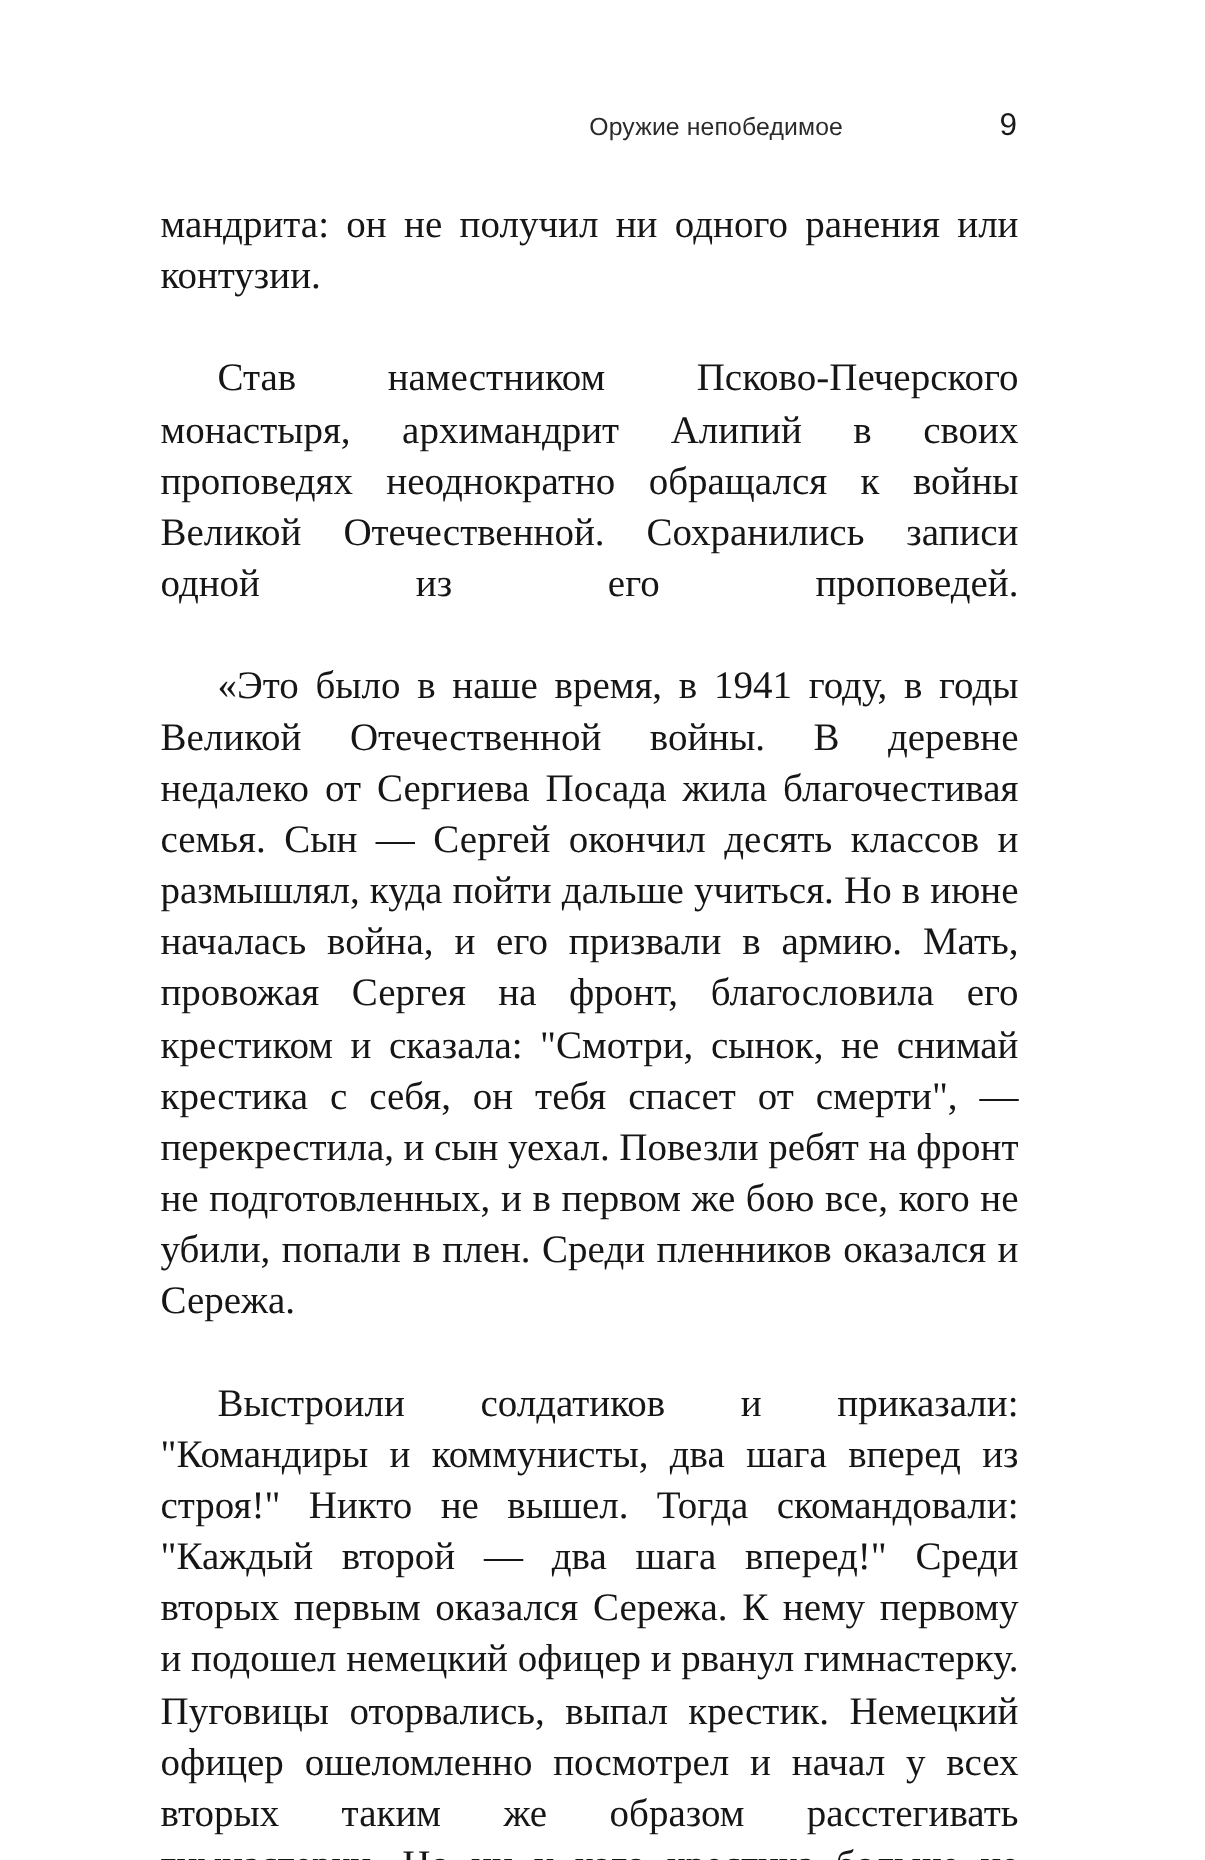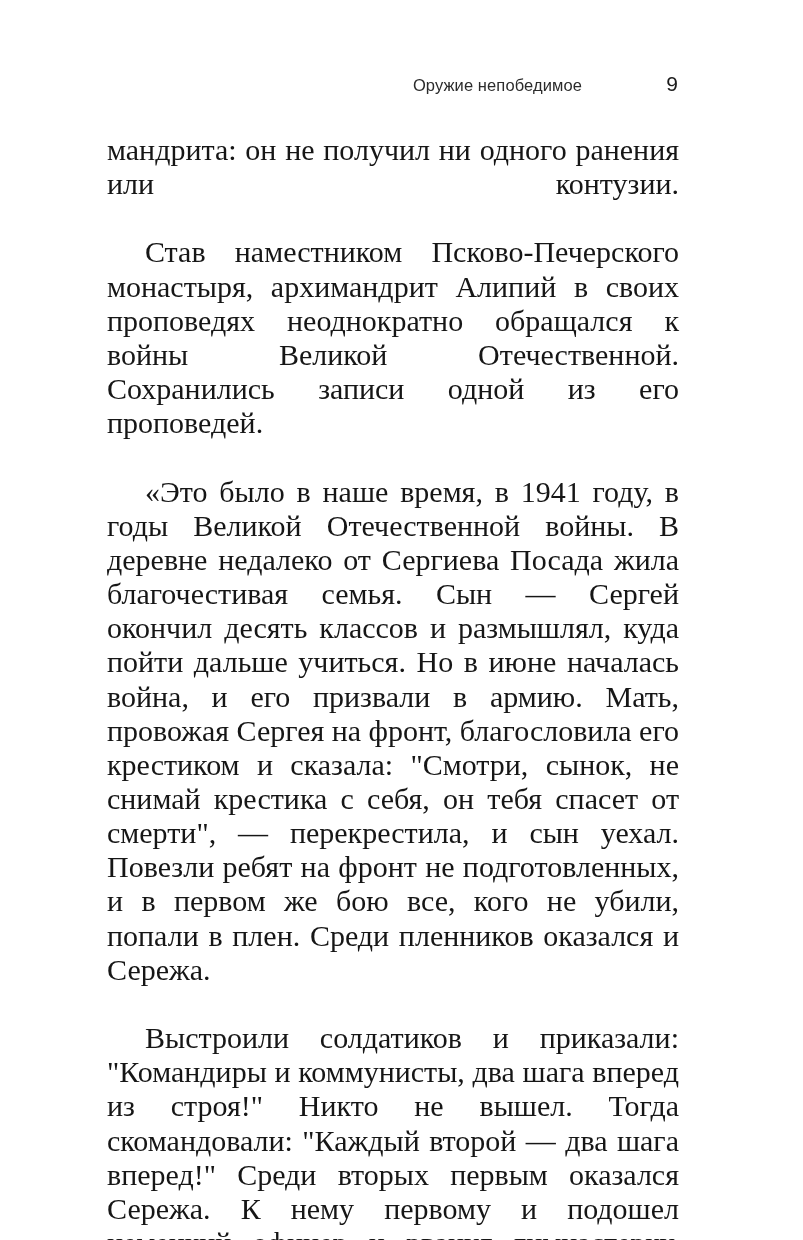--- a/index.html
+++ b/index.html
@@ -28,20 +28,21 @@
   .running-head {
     position: absolute;
     top: 72px;
     left: 107px;
     width: 571px;
     height: 26px;
     display: flex;
     align-items: baseline;
     justify-content: flex-end;
     font-family: "Liberation Sans", "DejaVu Sans", sans-serif;
+    gap: 20px;
   }
   .running-head-title {
     font-size: 16.5px;
     letter-spacing: 0.1px;
     color: #2b2b2b;
     white-space: nowrap;
   }
   .running-head-folio {
     font-size: 21px;
     color: #1a1a1a;
@@ -55,21 +56,21 @@
   
   .textblock {
     position: absolute;
     top: 133px;
     left: 107px;
     width: 572px;
   }
 
   .para {
     margin: 0;
-    font-size: 30px;
+    font-size: 26px;
     line-height: 34.15px;
     text-align: justify;
     text-justify: inter-word;
     hyphens: manual;
     -webkit-hyphens: manual;
     word-spacing: -0.1px;
   }
   .para.indent {
     text-indent: 38px;
   }

